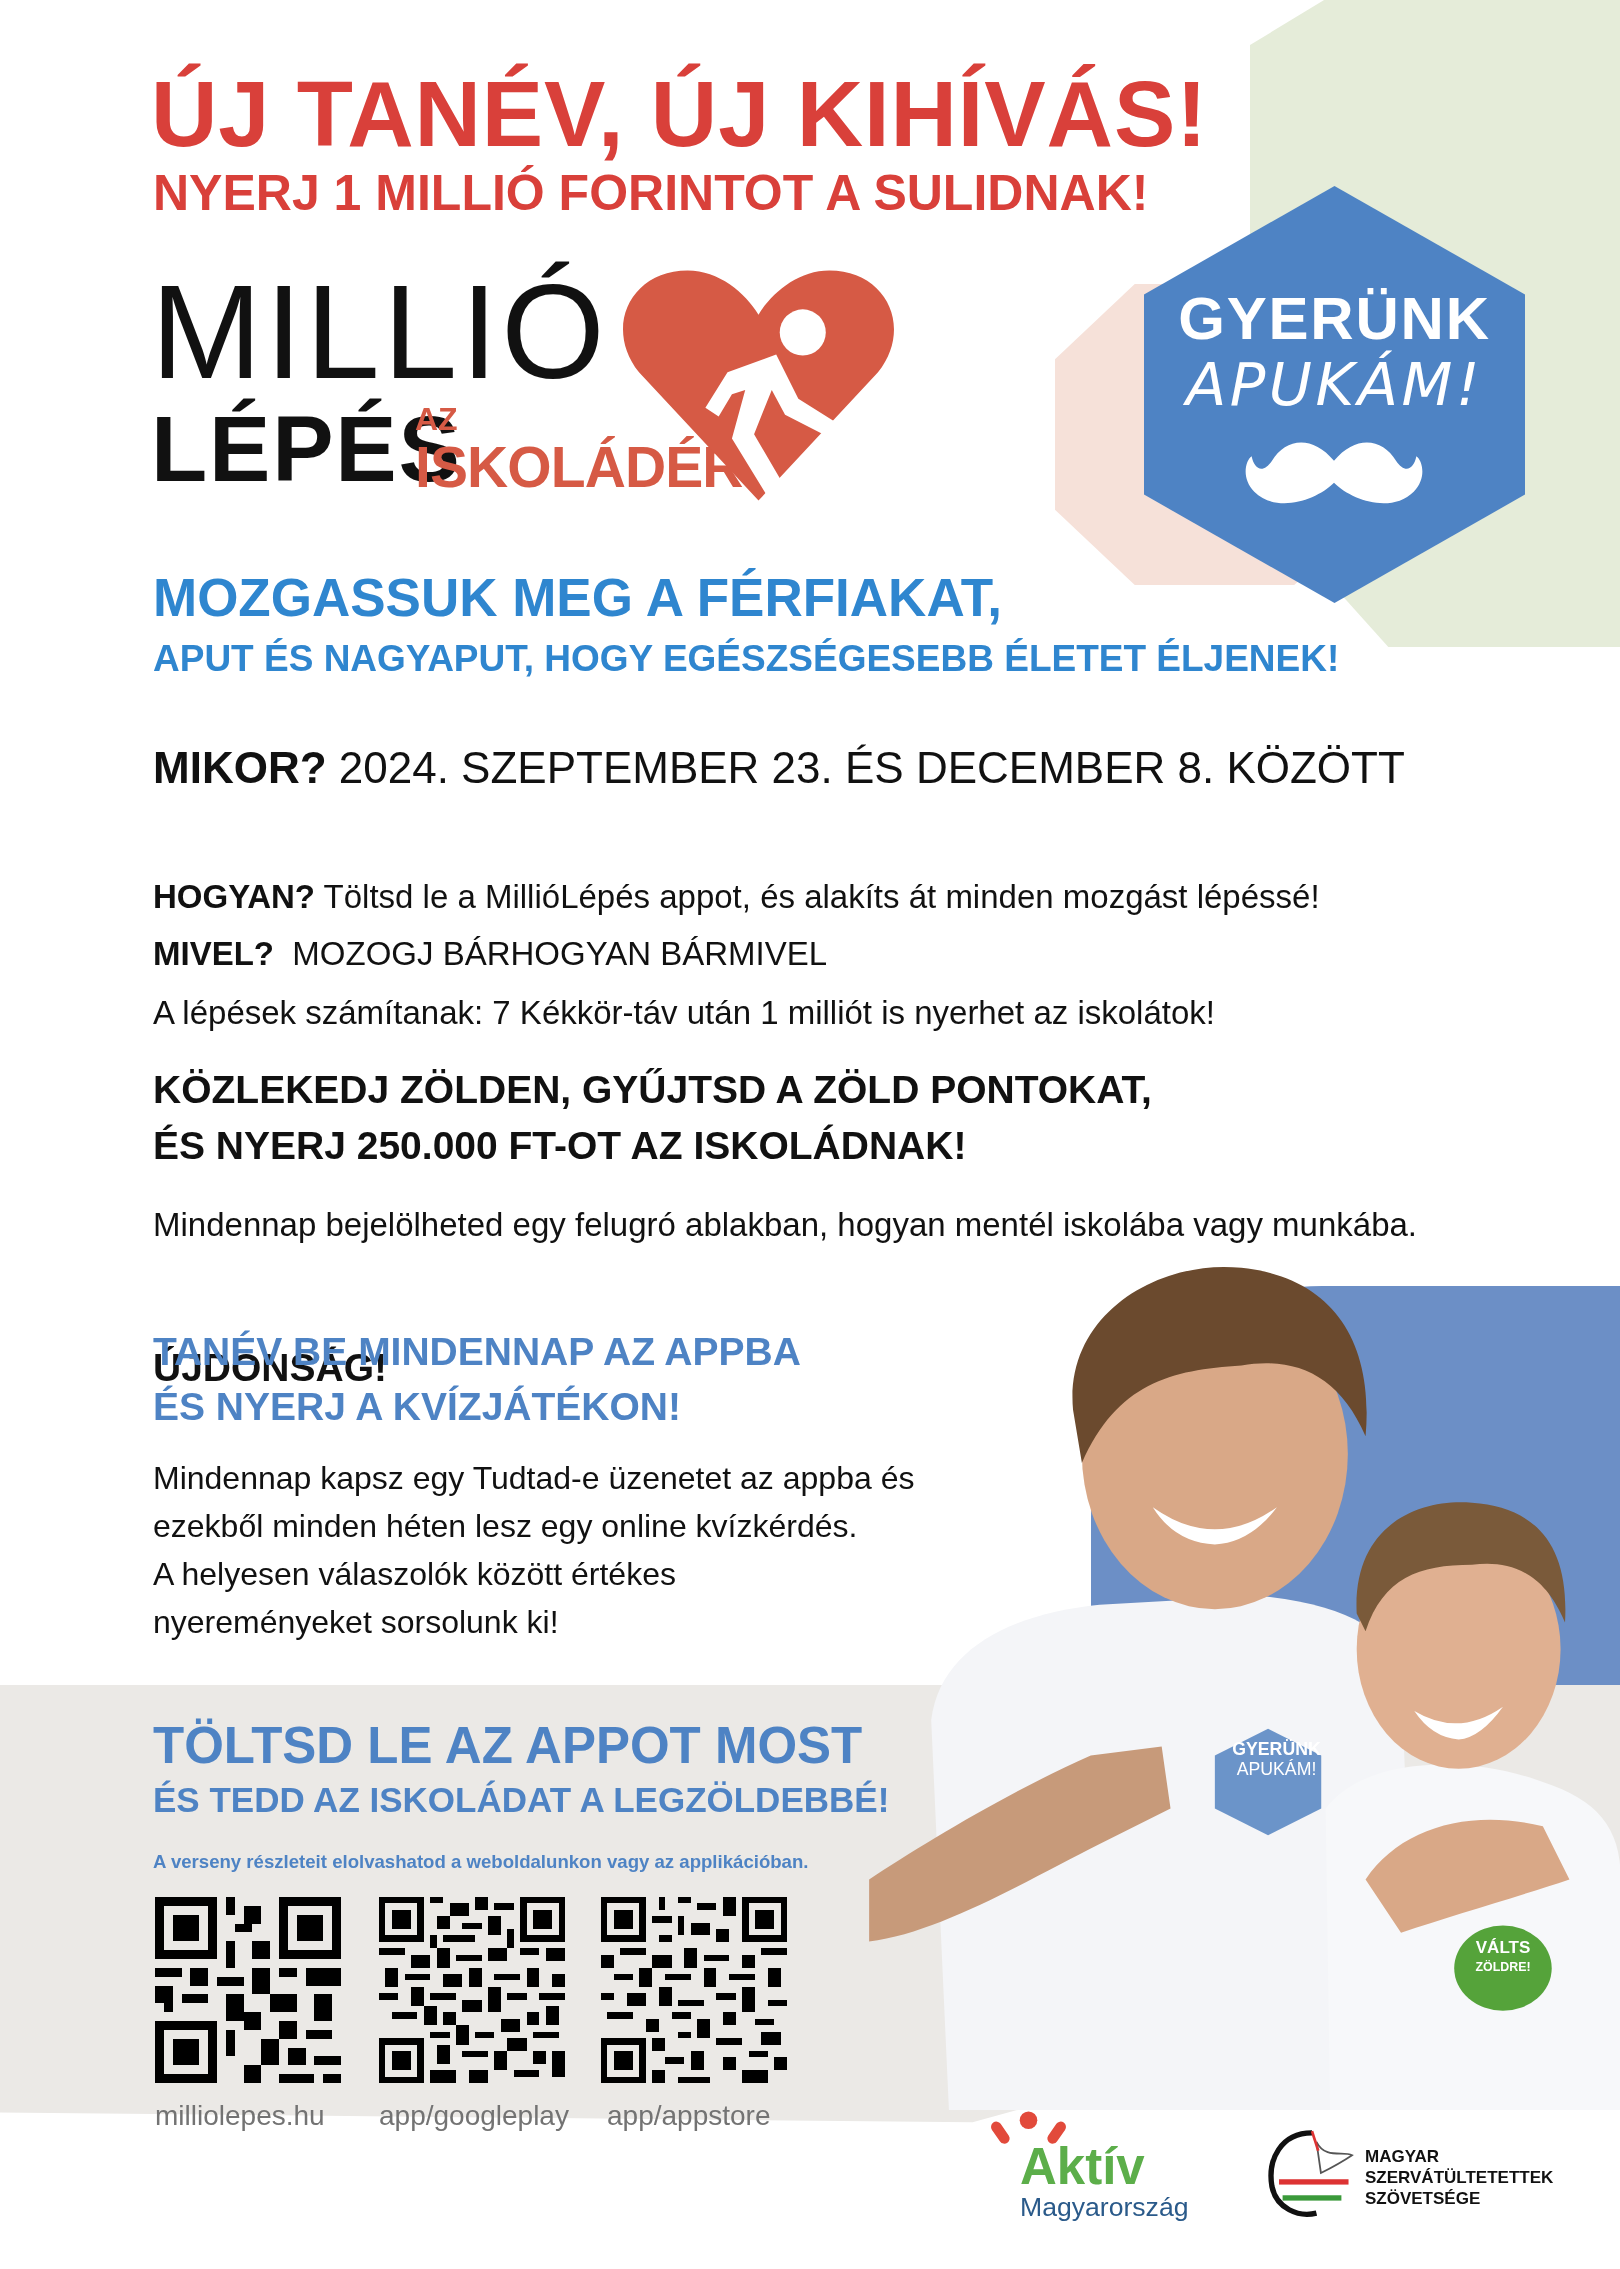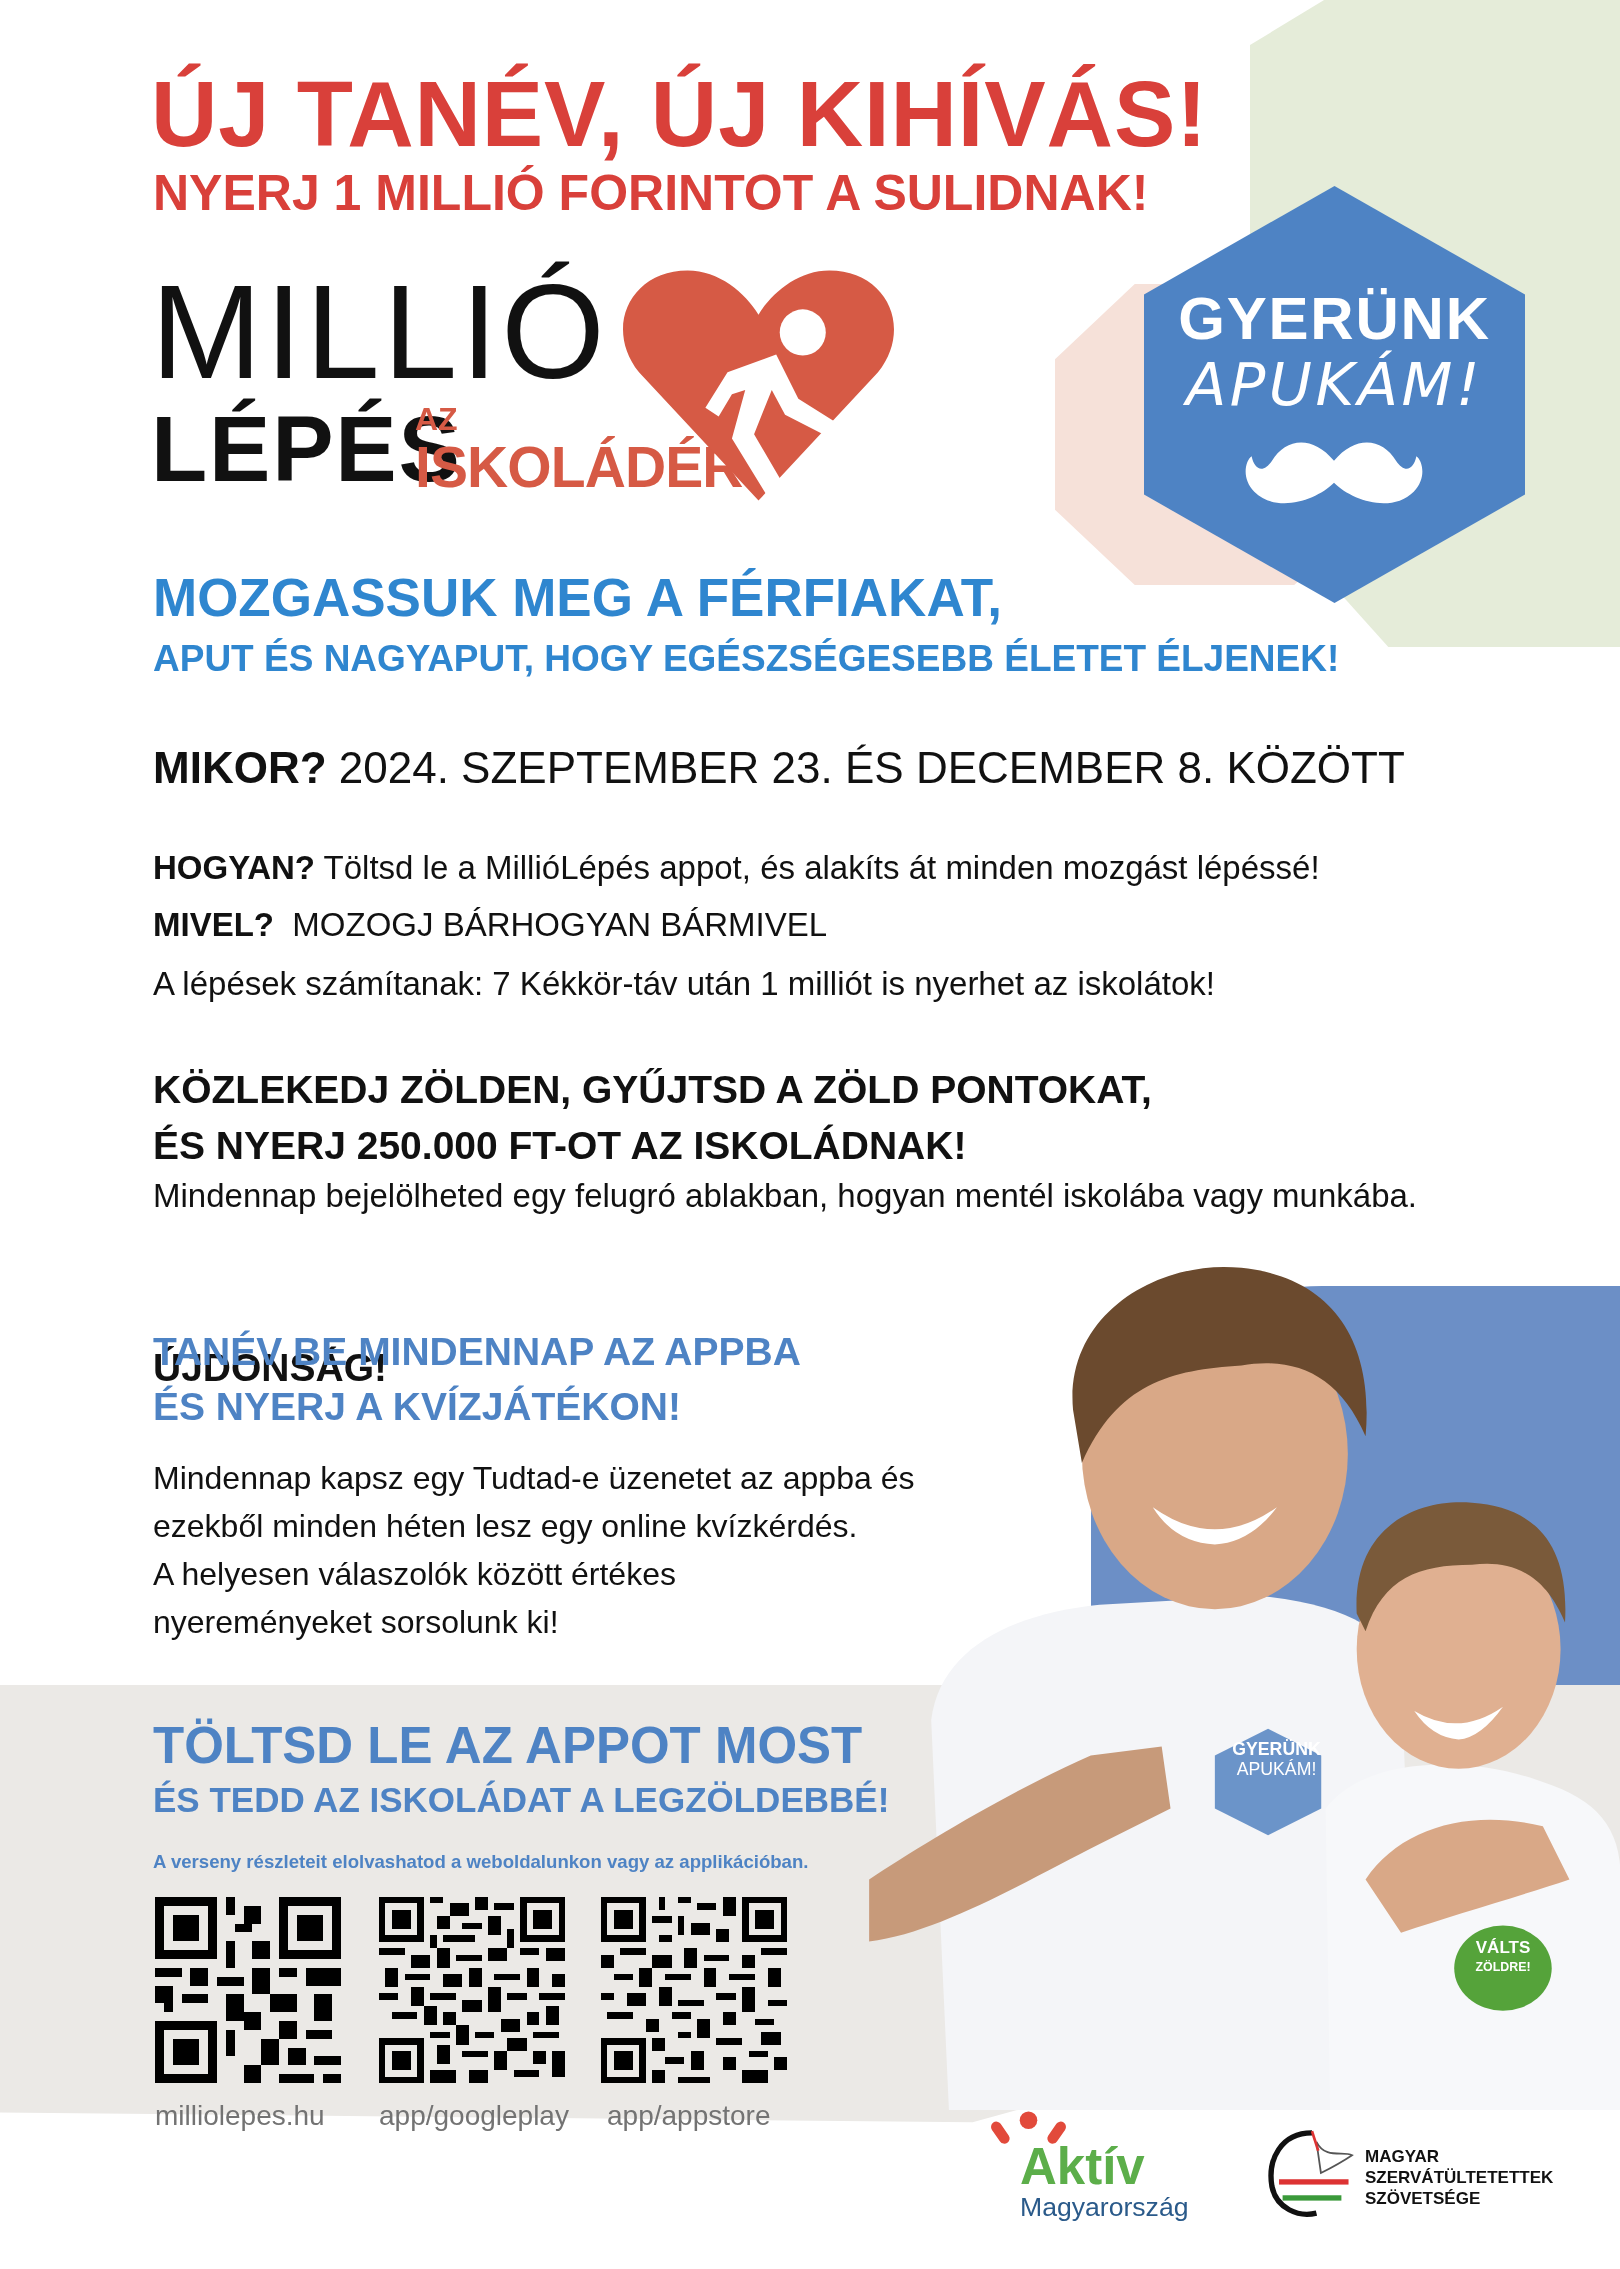--- a/index.html
+++ b/index.html
@@ -26,21 +26,21 @@
   .logo-az { left:415px; top:403px; color:#d65a45; font-weight:bold; font-size:32px; line-height:1; }
   .logo-isk { left:415px; top:439px; color:#d65a45; font-weight:bold; font-size:57px; line-height:1; letter-spacing:-0.9px; }
   .heart { left:621px; top:266px; width:275px; height:239px; }
 
   .blue1 { left:153px; top:567px; color:#2f86cf; font-weight:bold; font-size:53px; white-space:nowrap; }
   .blue2 { left:153px; top:638px; color:#2f86cf; font-weight:bold; font-size:37px; white-space:nowrap; }
 
   .mikor { left:153px; top:743px; font-size:44px; color:#111; white-space:nowrap; }
   .mikor b { font-weight:bold; }
 
-  .line { left:153px; font-size:33px; color:#111; white-space:nowrap; }
+  .line { left:153px; font-size:33px; color:#111; white-space:nowrap;margin-top:29px; }
   .line b { font-weight:bold; }
   .bold-lg { left:153px; font-size:39px; font-weight:bold; color:#111; white-space:nowrap; }
   .blue-lg { left:153px; font-size:39px; font-weight:bold; color:#4e83c4; white-space:nowrap; }
   .body-lg { left:153px; font-size:32px; color:#111; white-space:nowrap; line-height:48px;margin-top:16px; }
 
   .gray-band { left:0; top:1685px; width:1621px; height:497px; background:#ebe9e6;
                clip-path:polygon(0 0,100% 0,100% 52%,60% 88%,0 86%); }
   .dl1 { left:153px; top:1716px; color:#4e83c4; font-weight:bold; font-size:51px; white-space:nowrap; }
   .dl2 { left:153px; top:1780px; color:#4e83c4; font-weight:bold; font-size:35px; white-space:nowrap; }
   .dl3 { left:153px; top:1851px; color:#4e83c4; font-weight:bold; font-size:18.6px; white-space:nowrap; }

